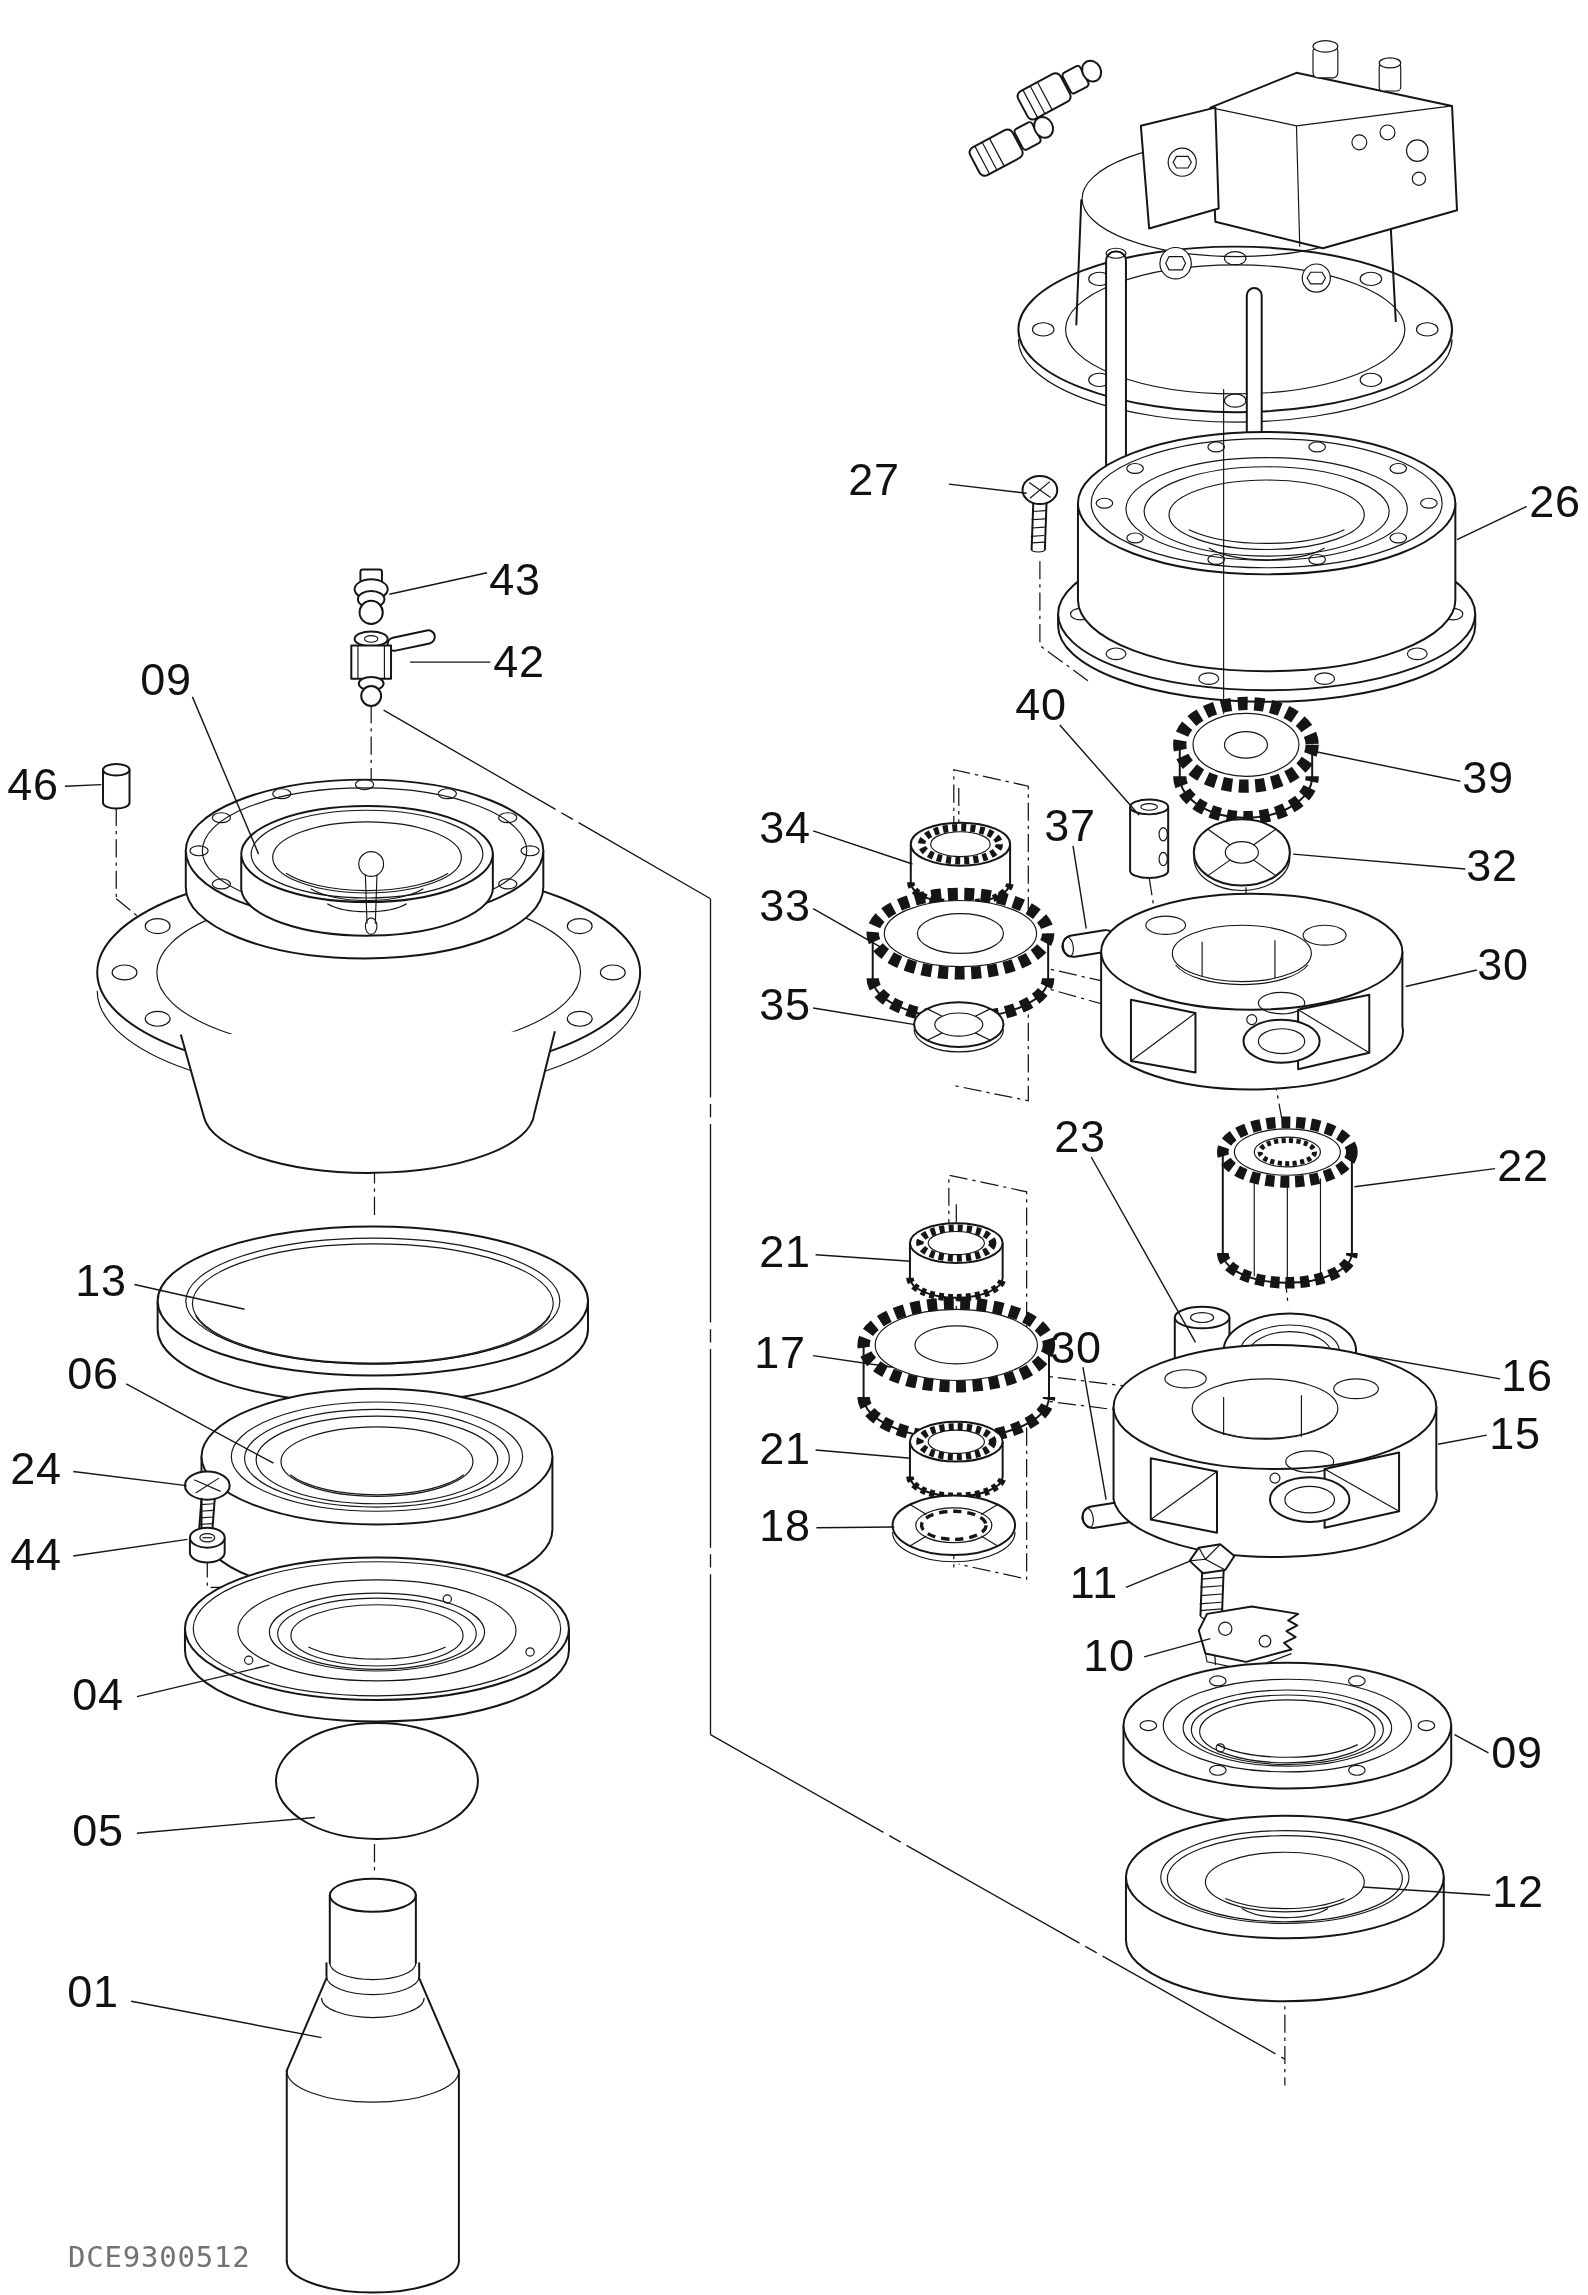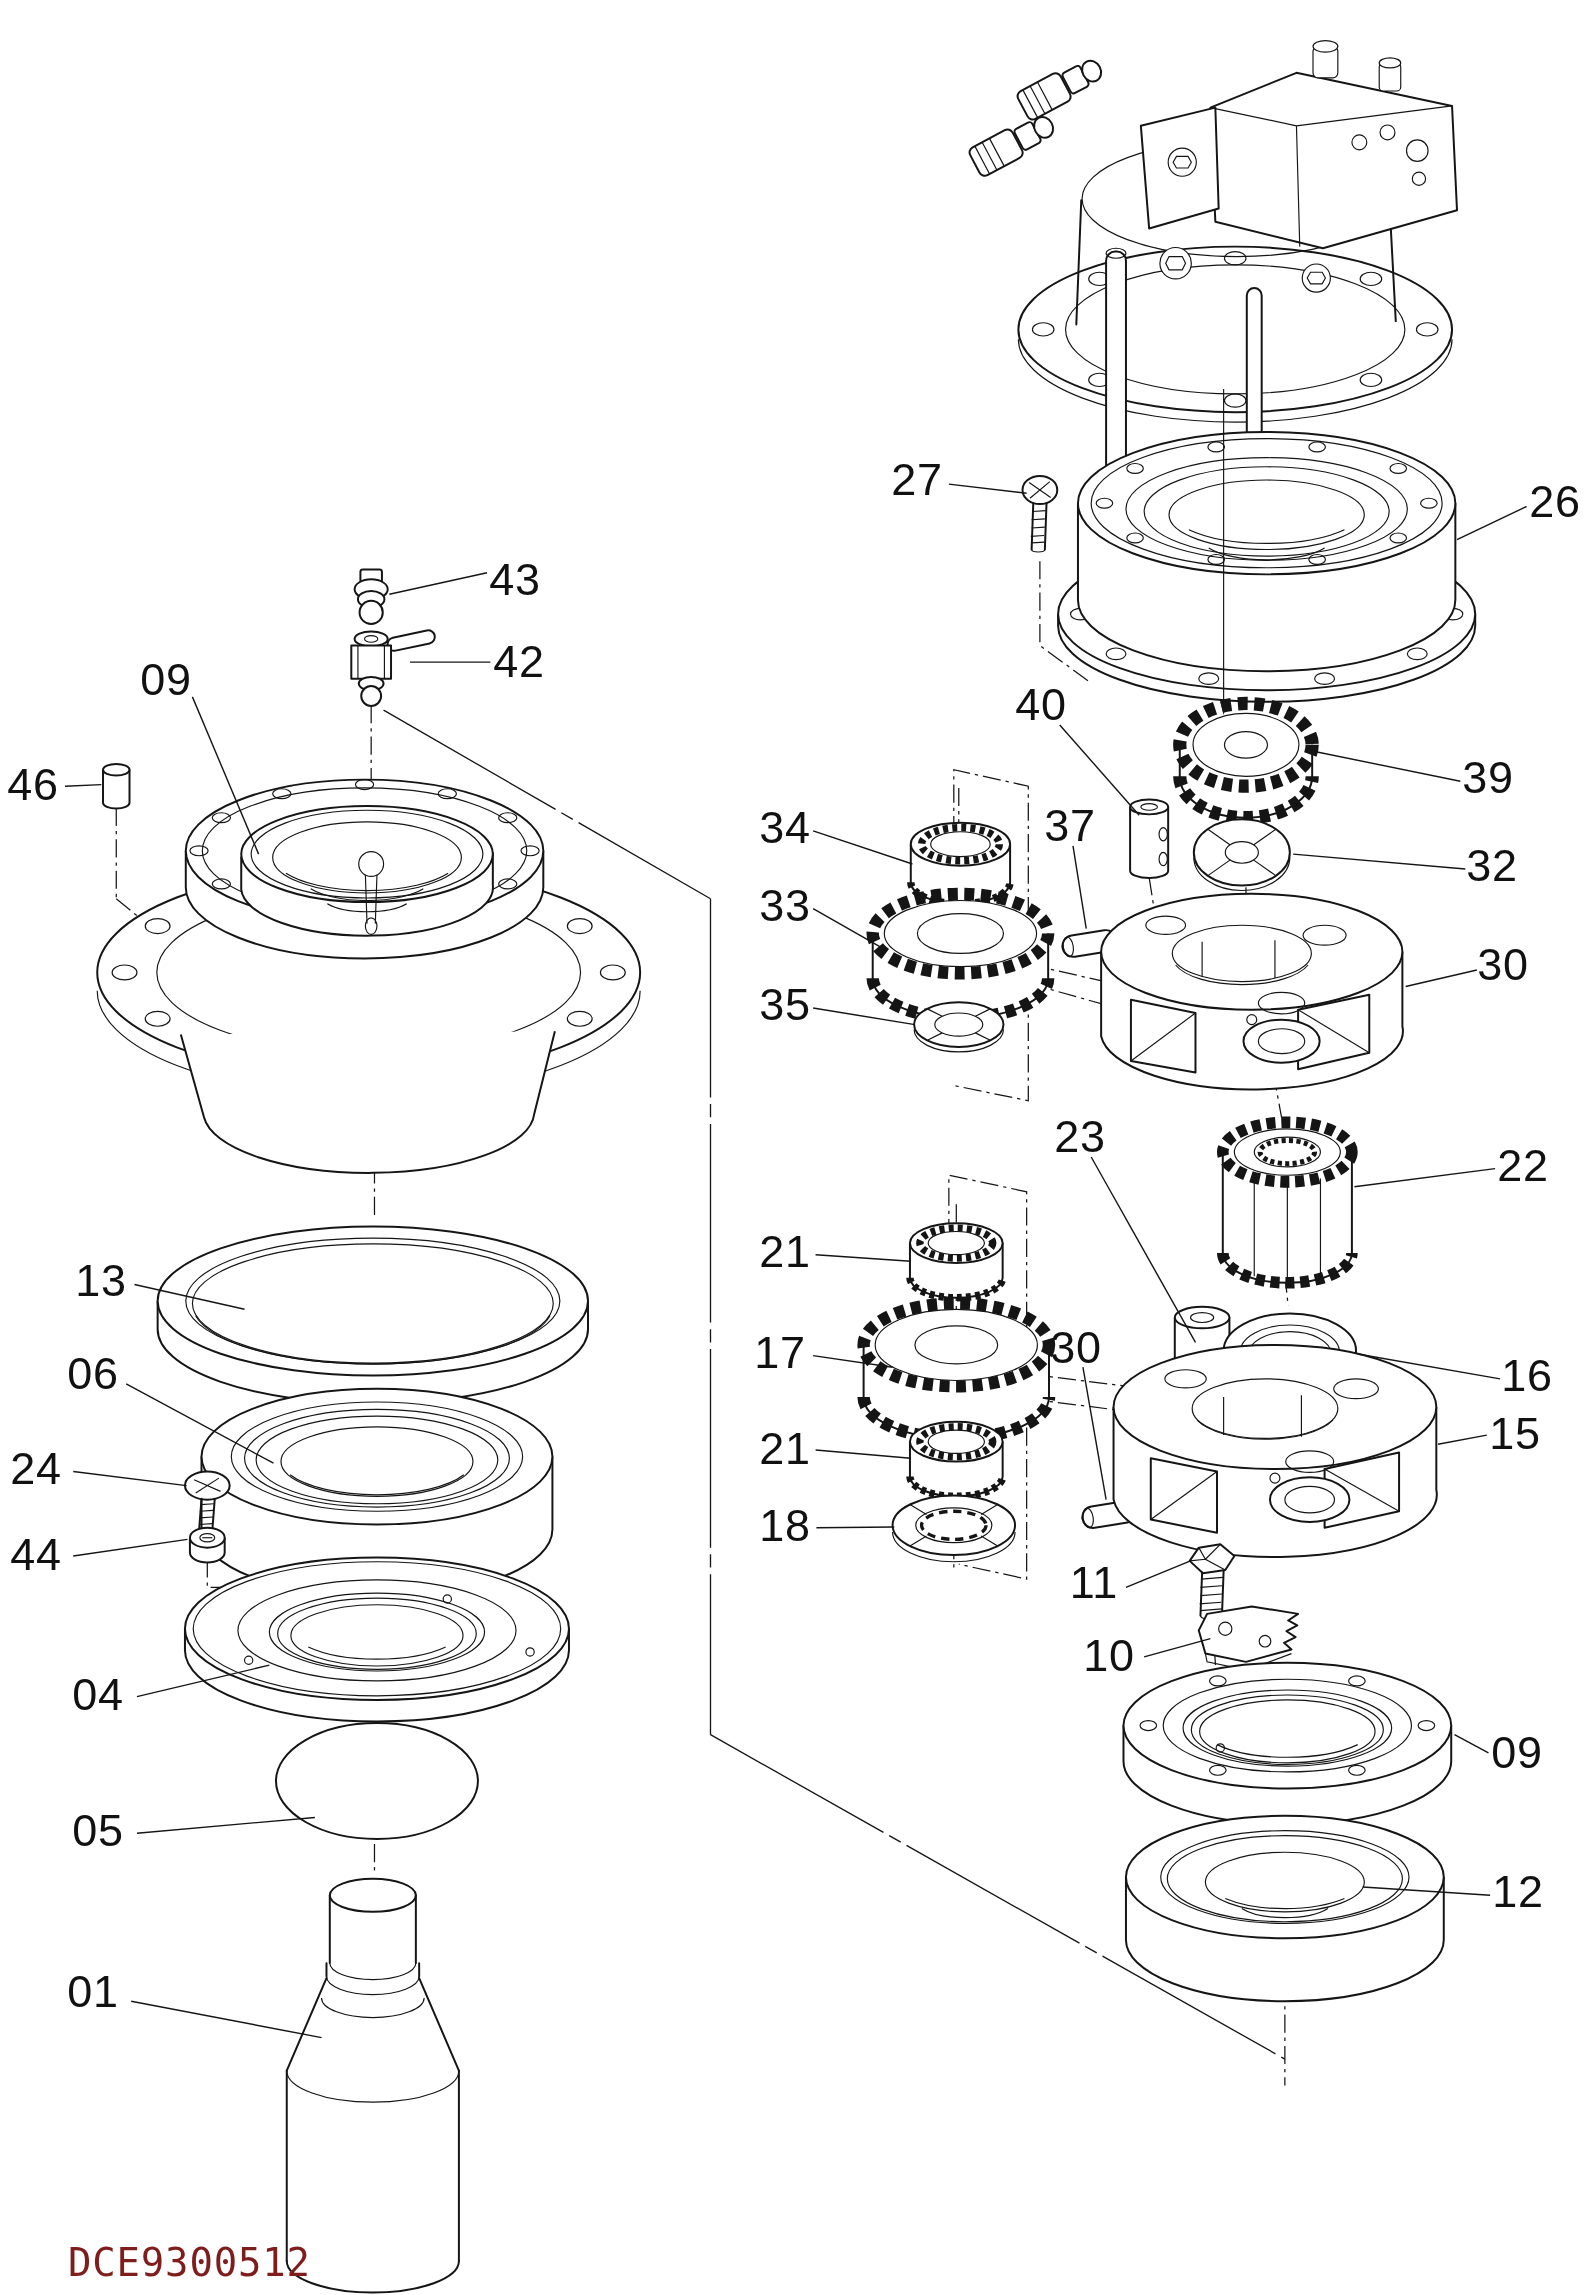--- a/index.html
+++ b/index.html
@@ -12,21 +12,21 @@
   .t  {fill:none;stroke:#151515;stroke-width:1.4;}
   .tf {fill:#ffffff;stroke:#151515;stroke-width:1.4;}
   .th {fill:none;stroke:#151515;}
   .ld {fill:none;stroke:#151515;stroke-width:1.7;}
   .cx {fill:none;stroke:#151515;stroke-width:1.5;stroke-dasharray:22 6 4 6;}
   .cl {fill:none;stroke:#151515;stroke-width:1.6;stroke-dasharray:240 8 16 8;}
   
   .pl{position:absolute;transform:translate(-50%,-50%);font-size:45px;color:#111;
       letter-spacing:0.8px;white-space:nowrap;}
   .code{position:absolute;left:68px;top:2240px;font-family:"DejaVu Sans Mono",monospace;
-        font-size:39px;color:#7f1d1d;letter-spacing:0.8px;}
+        font-size:29px;color:#737373;letter-spacing:0.8px;}
 </style>
 </head>
 <body>
 
 <div class="stage">
 
 <svg width="1589" height="2295" viewBox="0 0 1919 2773">
   <defs>
     <marker id="arw" markerWidth="12" markerHeight="10" refX="9" refY="3.5" orient="auto">
       <path d="M0,0 L9,3.5 L0,7 Z" fill="#151515"></path>
@@ -535,21 +535,21 @@
 <div class="pl" style="left:1515px;top:1434px">15</div>
 <div class="pl" style="left:1527px;top:1376px">16</div>
 <div class="pl" style="left:780px;top:1353px">17</div>
 <div class="pl" style="left:785px;top:1526px">18</div>
 <div class="pl" style="left:1076px;top:1348px">30</div>
 <div class="pl" style="left:785px;top:1252px">21</div>
 <div class="pl" style="left:785px;top:1449px">21</div>
 <div class="pl" style="left:1523px;top:1166px">22</div>
 <div class="pl" style="left:1080px;top:1137px">23</div>
 <div class="pl" style="left:1555px;top:502px">26</div>
-<div class="pl" style="left:917px;top:480px">27</div>
+<div class="pl" style="left:874px;top:480px">27</div>
 <div class="pl" style="left:1503px;top:965px">30</div>
 <div class="pl" style="left:1492px;top:866px">32</div>
 <div class="pl" style="left:785px;top:906px">33</div>
 <div class="pl" style="left:785px;top:828px">34</div>
 <div class="pl" style="left:785px;top:1005px">35</div>
 <div class="pl" style="left:1070px;top:826px">37</div>
 <div class="pl" style="left:1488px;top:778px">39</div>
 <div class="pl" style="left:1041px;top:705px">40</div>
 <div class="pl" style="left:519px;top:662px">42</div>
 <div class="pl" style="left:515px;top:580px">43</div>

